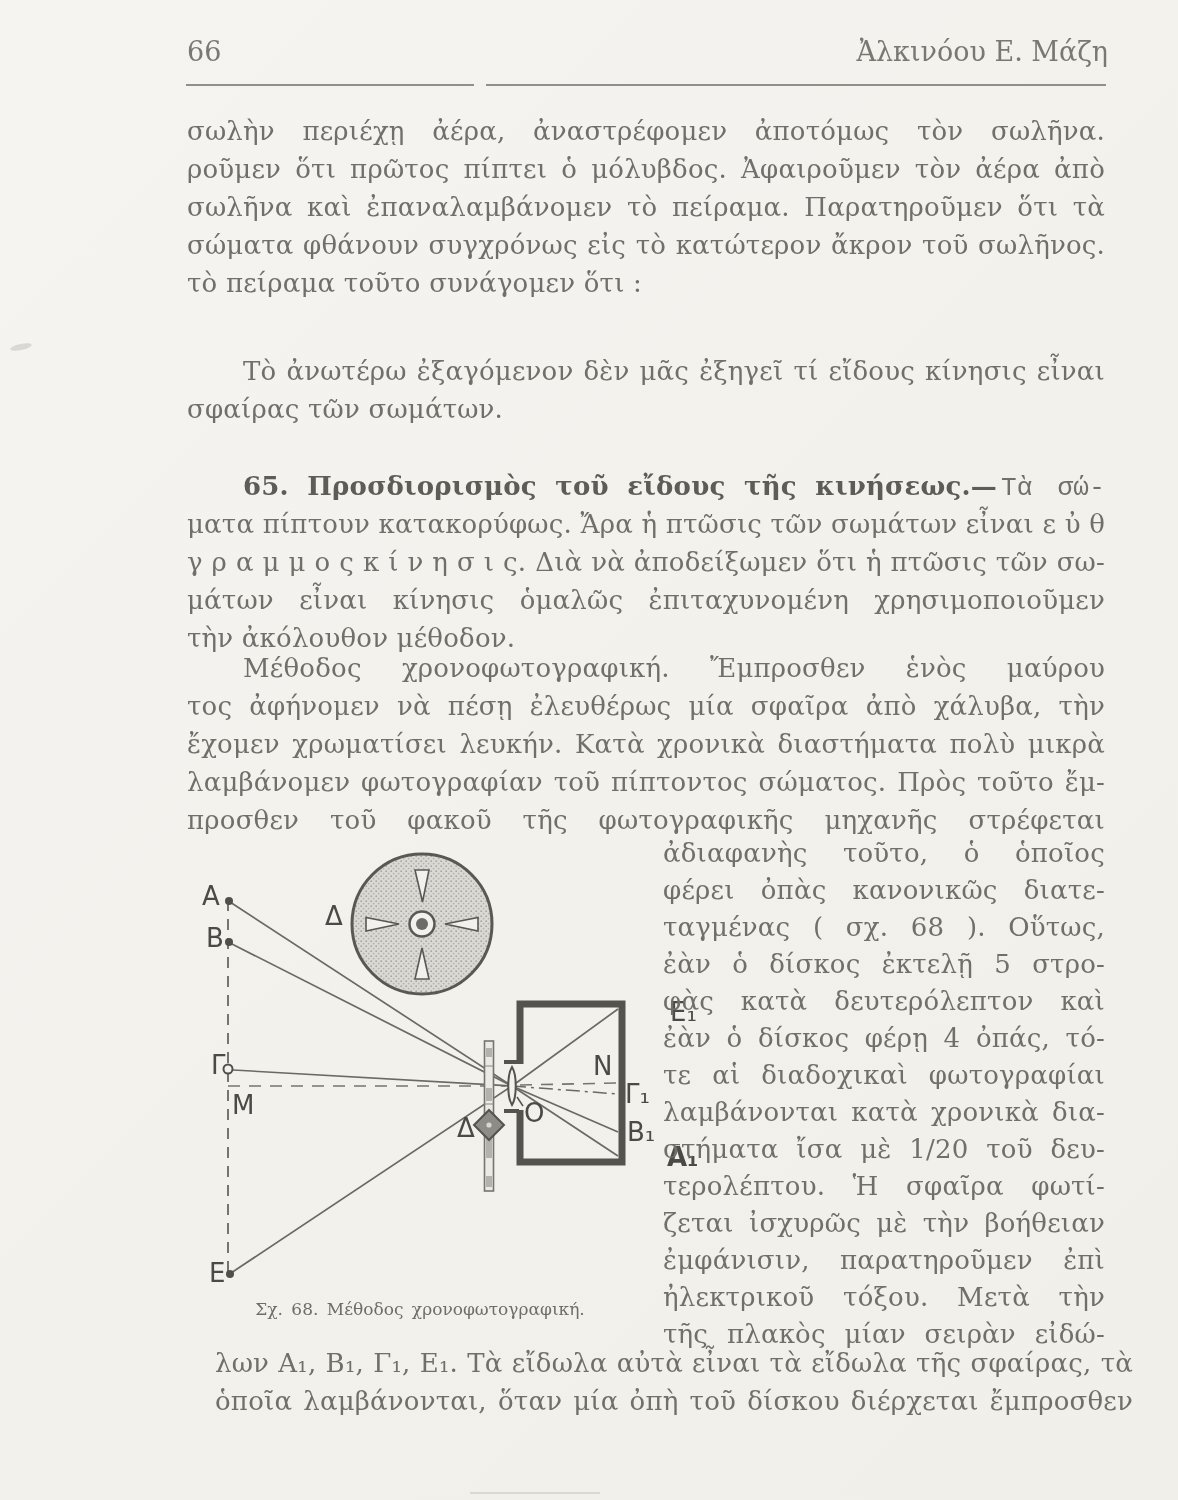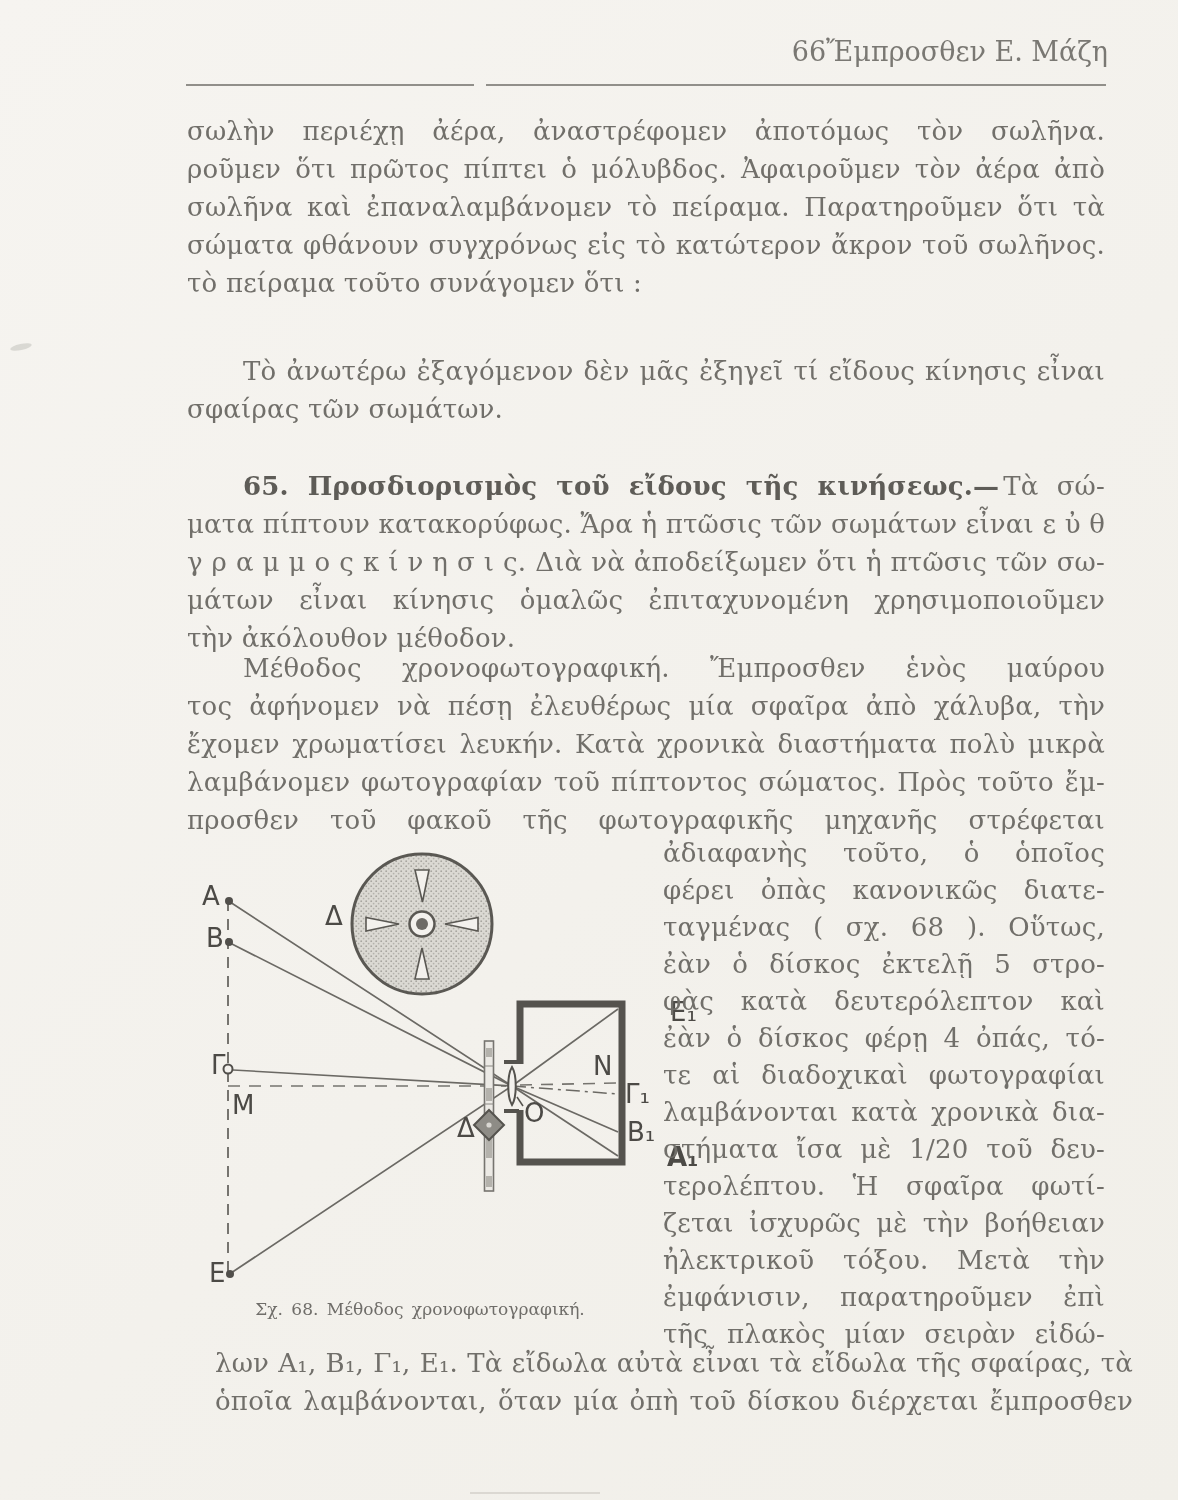--- a/index.html
+++ b/index.html
@@ -3,51 +3,51 @@
 <meta charset="utf-8">
 <style>
   html,body{margin:0;padding:0;}
   .page{
     position:relative; width:1178px; height:1500px; overflow:hidden;
     background:linear-gradient(135deg,#f6f4f0 0%, #f3f1ec 55%, #f1efe9 100%);
     font-family:"DejaVu Serif","Liberation Serif",serif;
     color:#716f6a;
   }
   .abs{position:absolute;}
-  .hdr{left:187px; top:36px; width:921px; display:flex; justify-content:flex-end;
+  .hdr{left:187px; top:36px; width:921px; display:flex; justify-content:space-between;
        font-size:27px; color:#7a7873;}
   .rule{height:2px; background:#918f8a; top:84px;}
   .para{left:187px; width:918px; font-size:26px; line-height:38px; letter-spacing:0.2px;}
   .ln{text-align:justify; text-align-last:justify; -moz-text-align-last:justify;
       height:38px; overflow:hidden; white-space:normal;}
   .rln{height:37px;}
   .endln{text-align-last:left; -moz-text-align-last:left;}
   .ind{text-indent:56px;}
   .b{font-weight:bold; color:#5e5c57;}
-  .tail{margin-left:4px;}
+  .tail{margin-left:4px;font-family:Liberation Mono, monospace;}
   .emph{left:242px; top:311px; font-family:"DejaVu Sans","Liberation Sans",sans-serif;
         font-size:28px; letter-spacing:0.6px; color:#68665f; white-space:nowrap;}
   .wrapcol{left:663px; top:835px; width:442px; font-size:26px; line-height:37px;}
   .caption{left:170px; top:1299px; width:500px; text-align:center; font-size:17px;
            color:#6f6d69; word-spacing:3px;}
   .flabel{position:absolute; font-family:"DejaVu Sans","Liberation Sans",sans-serif;
           font-size:26px; line-height:1; color:#4c4a46;}
   .artifact-smudge{left:10px; top:344px; width:22px; height:6px; background:#b9b7b1;
           border-radius:50%; transform:rotate(-12deg); opacity:.45;}
   .artifact-bottomline{left:470px; top:1492px; width:130px; height:2px; background:#d4d2cc; opacity:.8;}
   svg{display:block;}
 </style>
 </head>
 <body>
 
 <div class="page">
 
   <div class="abs hdr">
     <span>66</span>
-    <span>Ἔμπροσθεν Ε. Μάζη</span>
+    <span>Ἀλκινόου Ε. Μάζη</span>
   </div>
   <div class="abs rule" style="left:186px;width:288px;"></div>
   <div class="abs rule" style="left:486px;width:620px;"></div>
 
   <div class="abs para" style="top:112px;">
     <div class="ln">σωλὴν περιέχῃ ἀέρα, ἀναστρέφομεν ἀποτόμως τὸν σωλῆνα. Παρατη-</div>
     <div class="ln">ροῦμεν ὅτι πρῶτος πίπτει ὁ μόλυβδος. Ἀφαιροῦμεν τὸν ἀέρα ἀπὸ τὸν</div>
     <div class="ln">σωλῆνα καὶ ἐπαναλαμβάνομεν τὸ πείραμα. Παρατηροῦμεν ὅτι τὰ τρία</div>
     <div class="ln">σώματα φθάνουν συγχρόνως εἰς τὸ κατώτερον ἄκρον τοῦ σωλῆνος. Ἀπὸ</div>
     <div class="ln endln">τὸ πείραμα τοῦτο συνάγομεν ὅτι :</div>
@@ -145,22 +145,22 @@
     <div class="ln rln">φέρει ὀπὰς κανονικῶς διατε-</div>
     <div class="ln rln">ταγμένας ( σχ. 68 ). Οὕτως,</div>
     <div class="ln rln">ἐὰν ὁ δίσκος ἐκτελῇ 5 στρο-</div>
     <div class="ln rln">φὰς κατὰ δευτερόλεπτον καὶ</div>
     <div class="ln rln">ἐὰν ὁ δίσκος φέρῃ 4 ὀπάς, τό-</div>
     <div class="ln rln">τε αἱ διαδοχικαὶ φωτογραφίαι</div>
     <div class="ln rln">λαμβάνονται κατὰ χρονικὰ δια-</div>
     <div class="ln rln">στήματα ἴσα μὲ 1/20 τοῦ δευ-</div>
     <div class="ln rln">τερολέπτου. Ἡ σφαῖρα φωτί-</div>
     <div class="ln rln">ζεται ἰσχυρῶς μὲ τὴν βοήθειαν</div>
+    <div class="ln rln">ἐμφάνισιν, παρατηροῦμεν ἐπὶ</div>
     <div class="ln rln">ἠλεκτρικοῦ τόξου. Μετὰ τὴν</div>
-    <div class="ln rln">ἐμφάνισιν, παρατηροῦμεν ἐπὶ</div>
     <div class="ln rln">τῆς πλακὸς μίαν σειρὰν εἰδώ-</div>
   </div>
 
   <div class="abs para" style="top:1344px;margin-left:28px;">
     <div class="ln">λων Α₁, Β₁, Γ₁, Ε₁. Τὰ εἴδωλα αὐτὰ εἶναι τὰ εἴδωλα τῆς σφαίρας, τὰ</div>
     <div class="ln">ὁποῖα λαμβάνονται, ὅταν μία ὀπὴ τοῦ δίσκου διέρχεται ἔμπροσθεν τοῦ</div>
   </div>
 
   <div class="abs artifact-smudge"></div>
   <div class="abs artifact-bottomline"></div>

